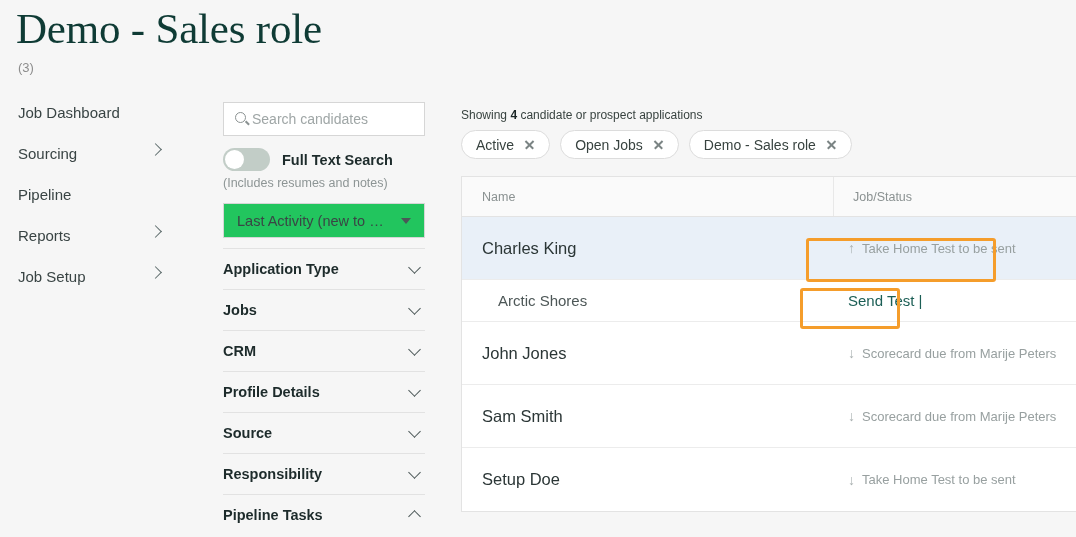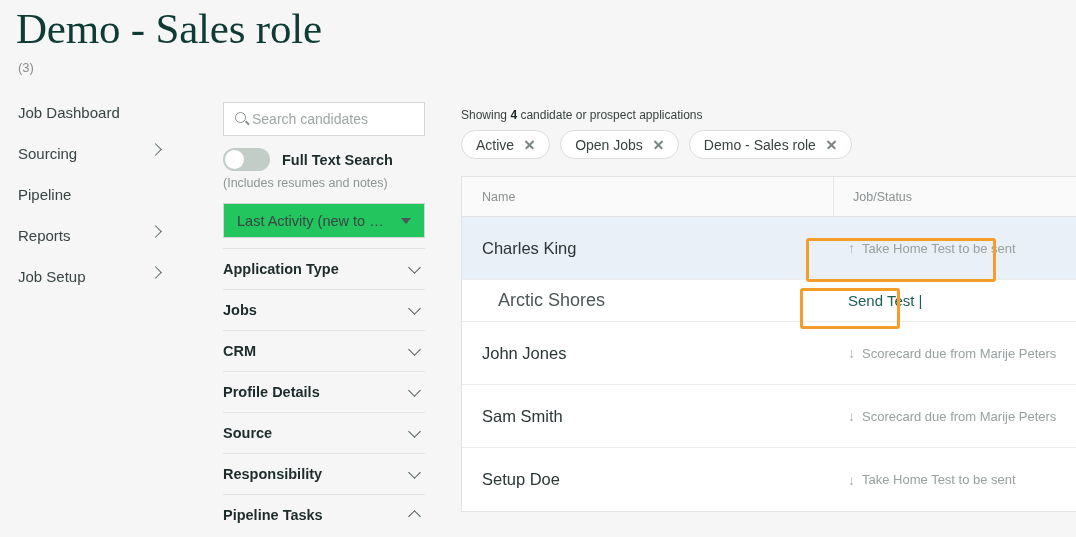--- a/index.html
+++ b/index.html
@@ -287,21 +287,21 @@
   .trow.sub { min-height: 42px; border-bottom: 1px solid #ececec; }
   .trow.last { border-bottom: 0; height: 60px; }
 
   .cell-name {
     width: 372px;
     padding-left: 20px;
     font-size: 16.5px;
     color: #2b3636;
   }
   .cell-name.subname {
-    font-size: 18px;
+    font-size: 15px;
     color: #4d5757;
     padding-left: 36px;
   }
   .cell-status {
     flex: 1;
     padding-left: 14px;
     font-size: 13px;
     color: #98a0a0;
     display: flex;
     align-items: center;

